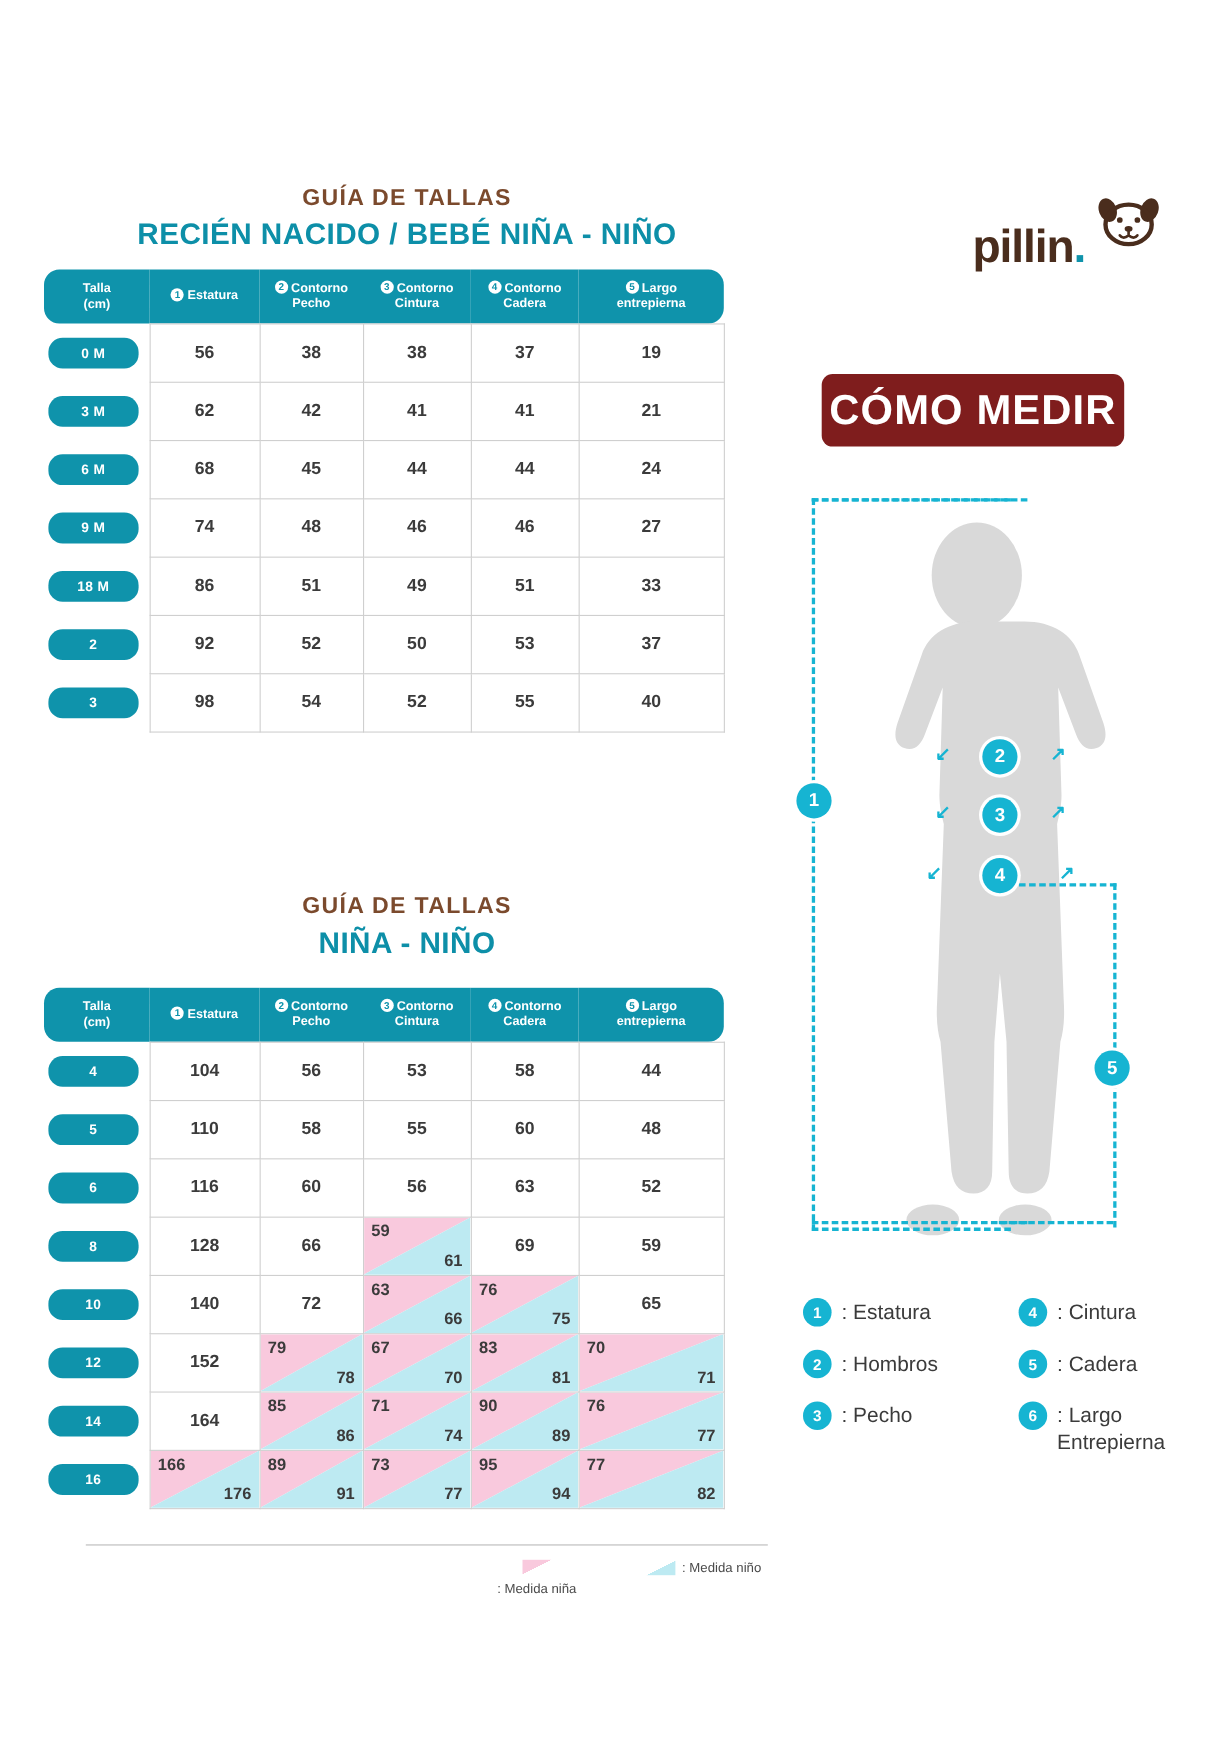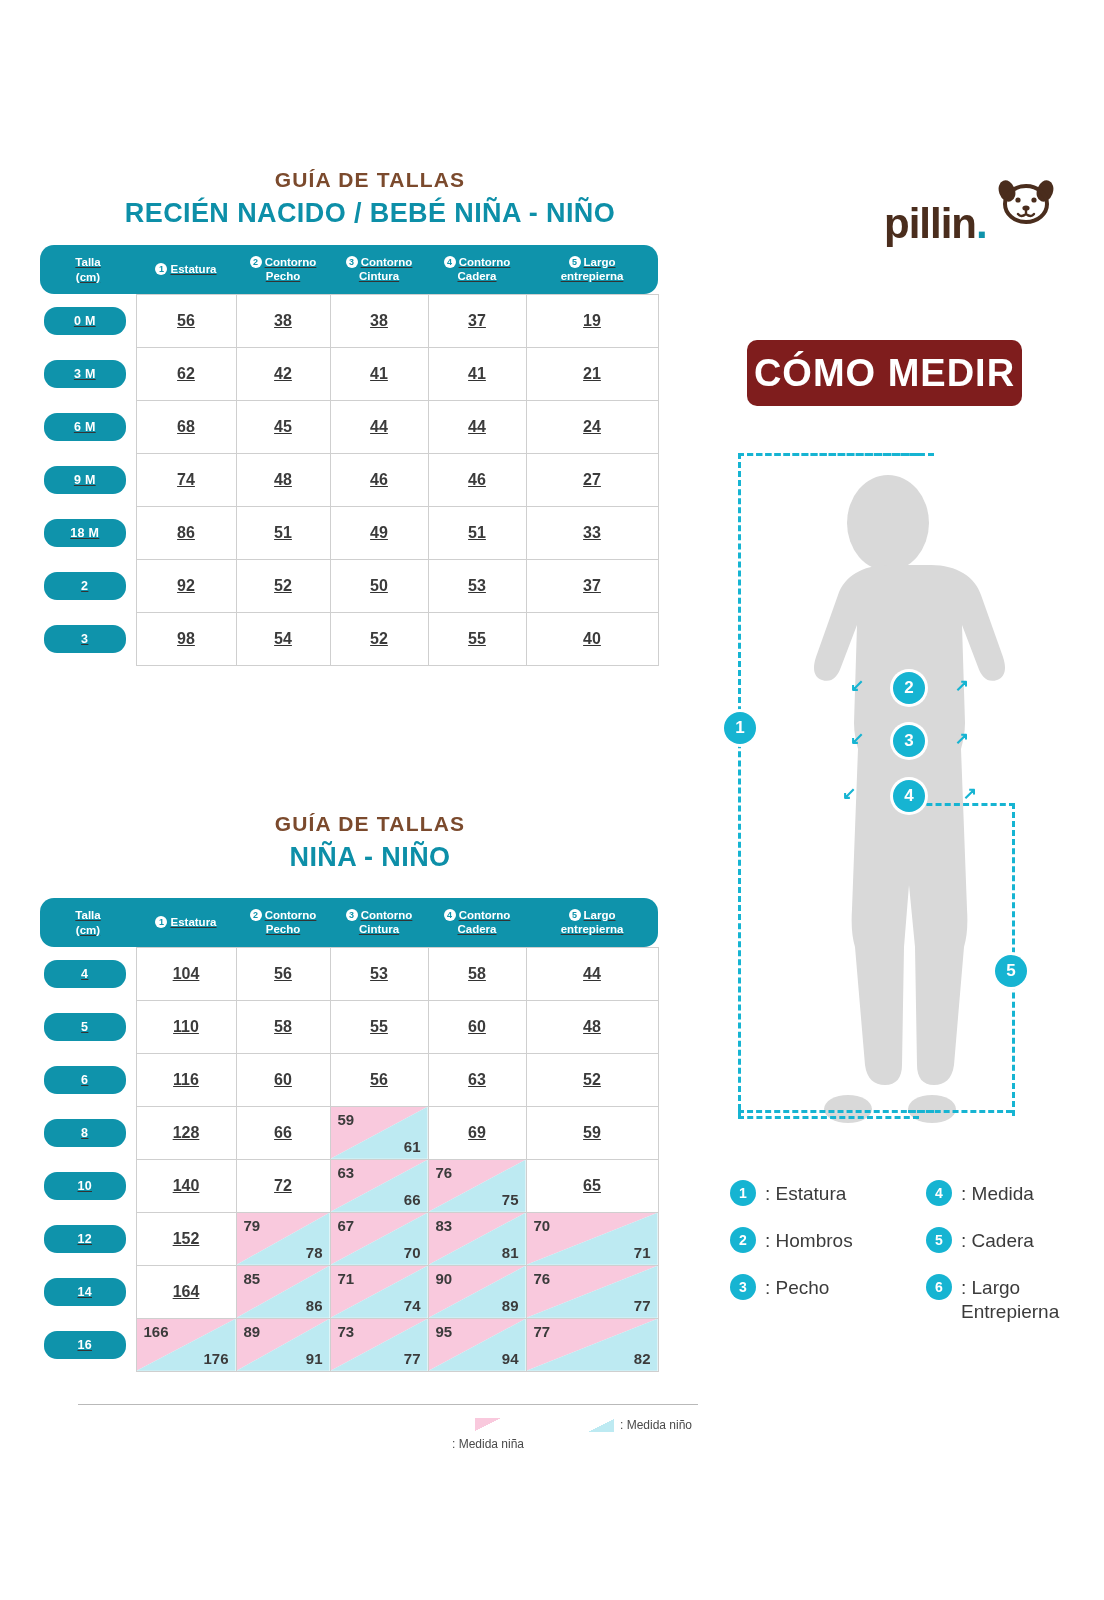--- a/index.html
+++ b/index.html
@@ -32,21 +32,21 @@
   }
   .sec-title-big {
     font-size: 27px;
     font-weight: bold;
     letter-spacing: 0.4px;
     color: #0d8fa8;
     margin-top: 6px;
   }
 
   
-  .table-block { position: absolute; text-decoration: underline; }
+  .table-block { position: absolute; }
   table.sizes {
     border-collapse: collapse;
     table-layout: fixed;
   }
   table.sizes thead th {
     background: #0f93ab;
     color: #fff;
     font-size: 11.5px;
     font-weight: bold;
     line-height: 1.25;
@@ -634,21 +634,21 @@
     <div class="key-item" style="left:0px;   top:47px;">
       <span class="marker-sm">2</span>
       <span class="klabel">: Hombros</span>
     </div>
     <div class="key-item" style="left:0px;   top:94px;">
       <span class="marker-sm">3</span>
       <span class="klabel">: Pecho</span>
     </div>
     <div class="key-item" style="left:196px; top:0px;">
       <span class="marker-sm">4</span>
-      <span class="klabel">: Medida</span>
+      <span class="klabel">: Cintura</span>
     </div>
     <div class="key-item" style="left:196px; top:47px;">
       <span class="marker-sm">5</span>
       <span class="klabel">: Cadera</span>
     </div>
     <div class="key-item" style="left:196px; top:94px;">
       <span class="marker-sm">6</span>
       <span class="klabel" style="white-space:pre-line">: Largo
 Entrepierna</span>
     </div>

